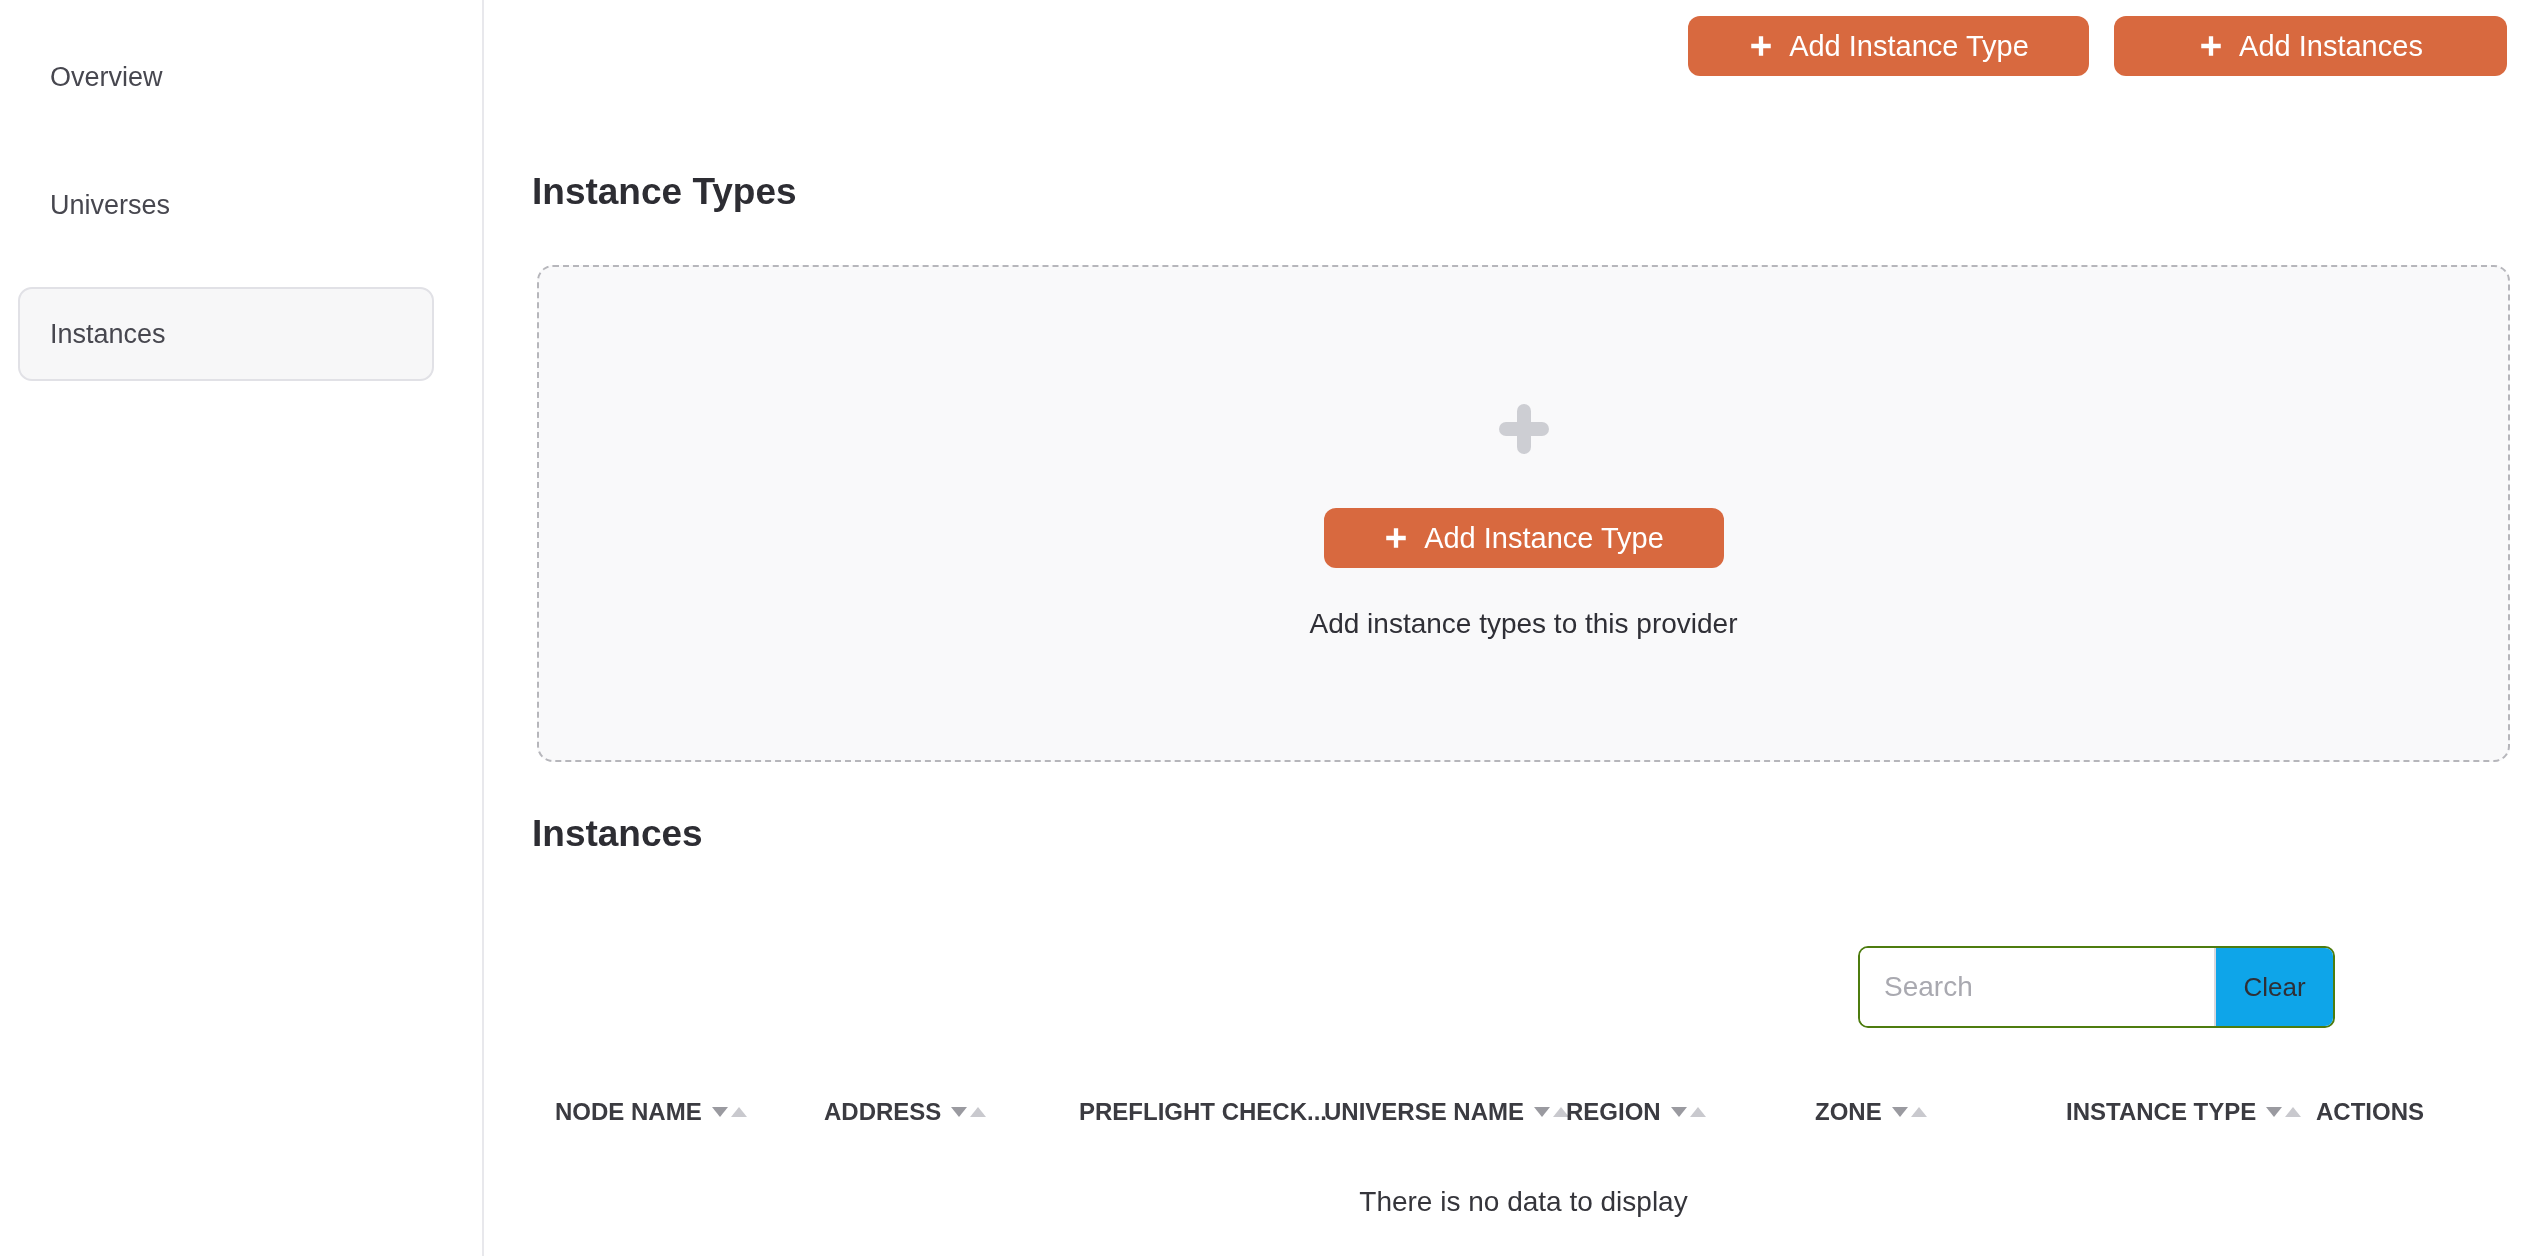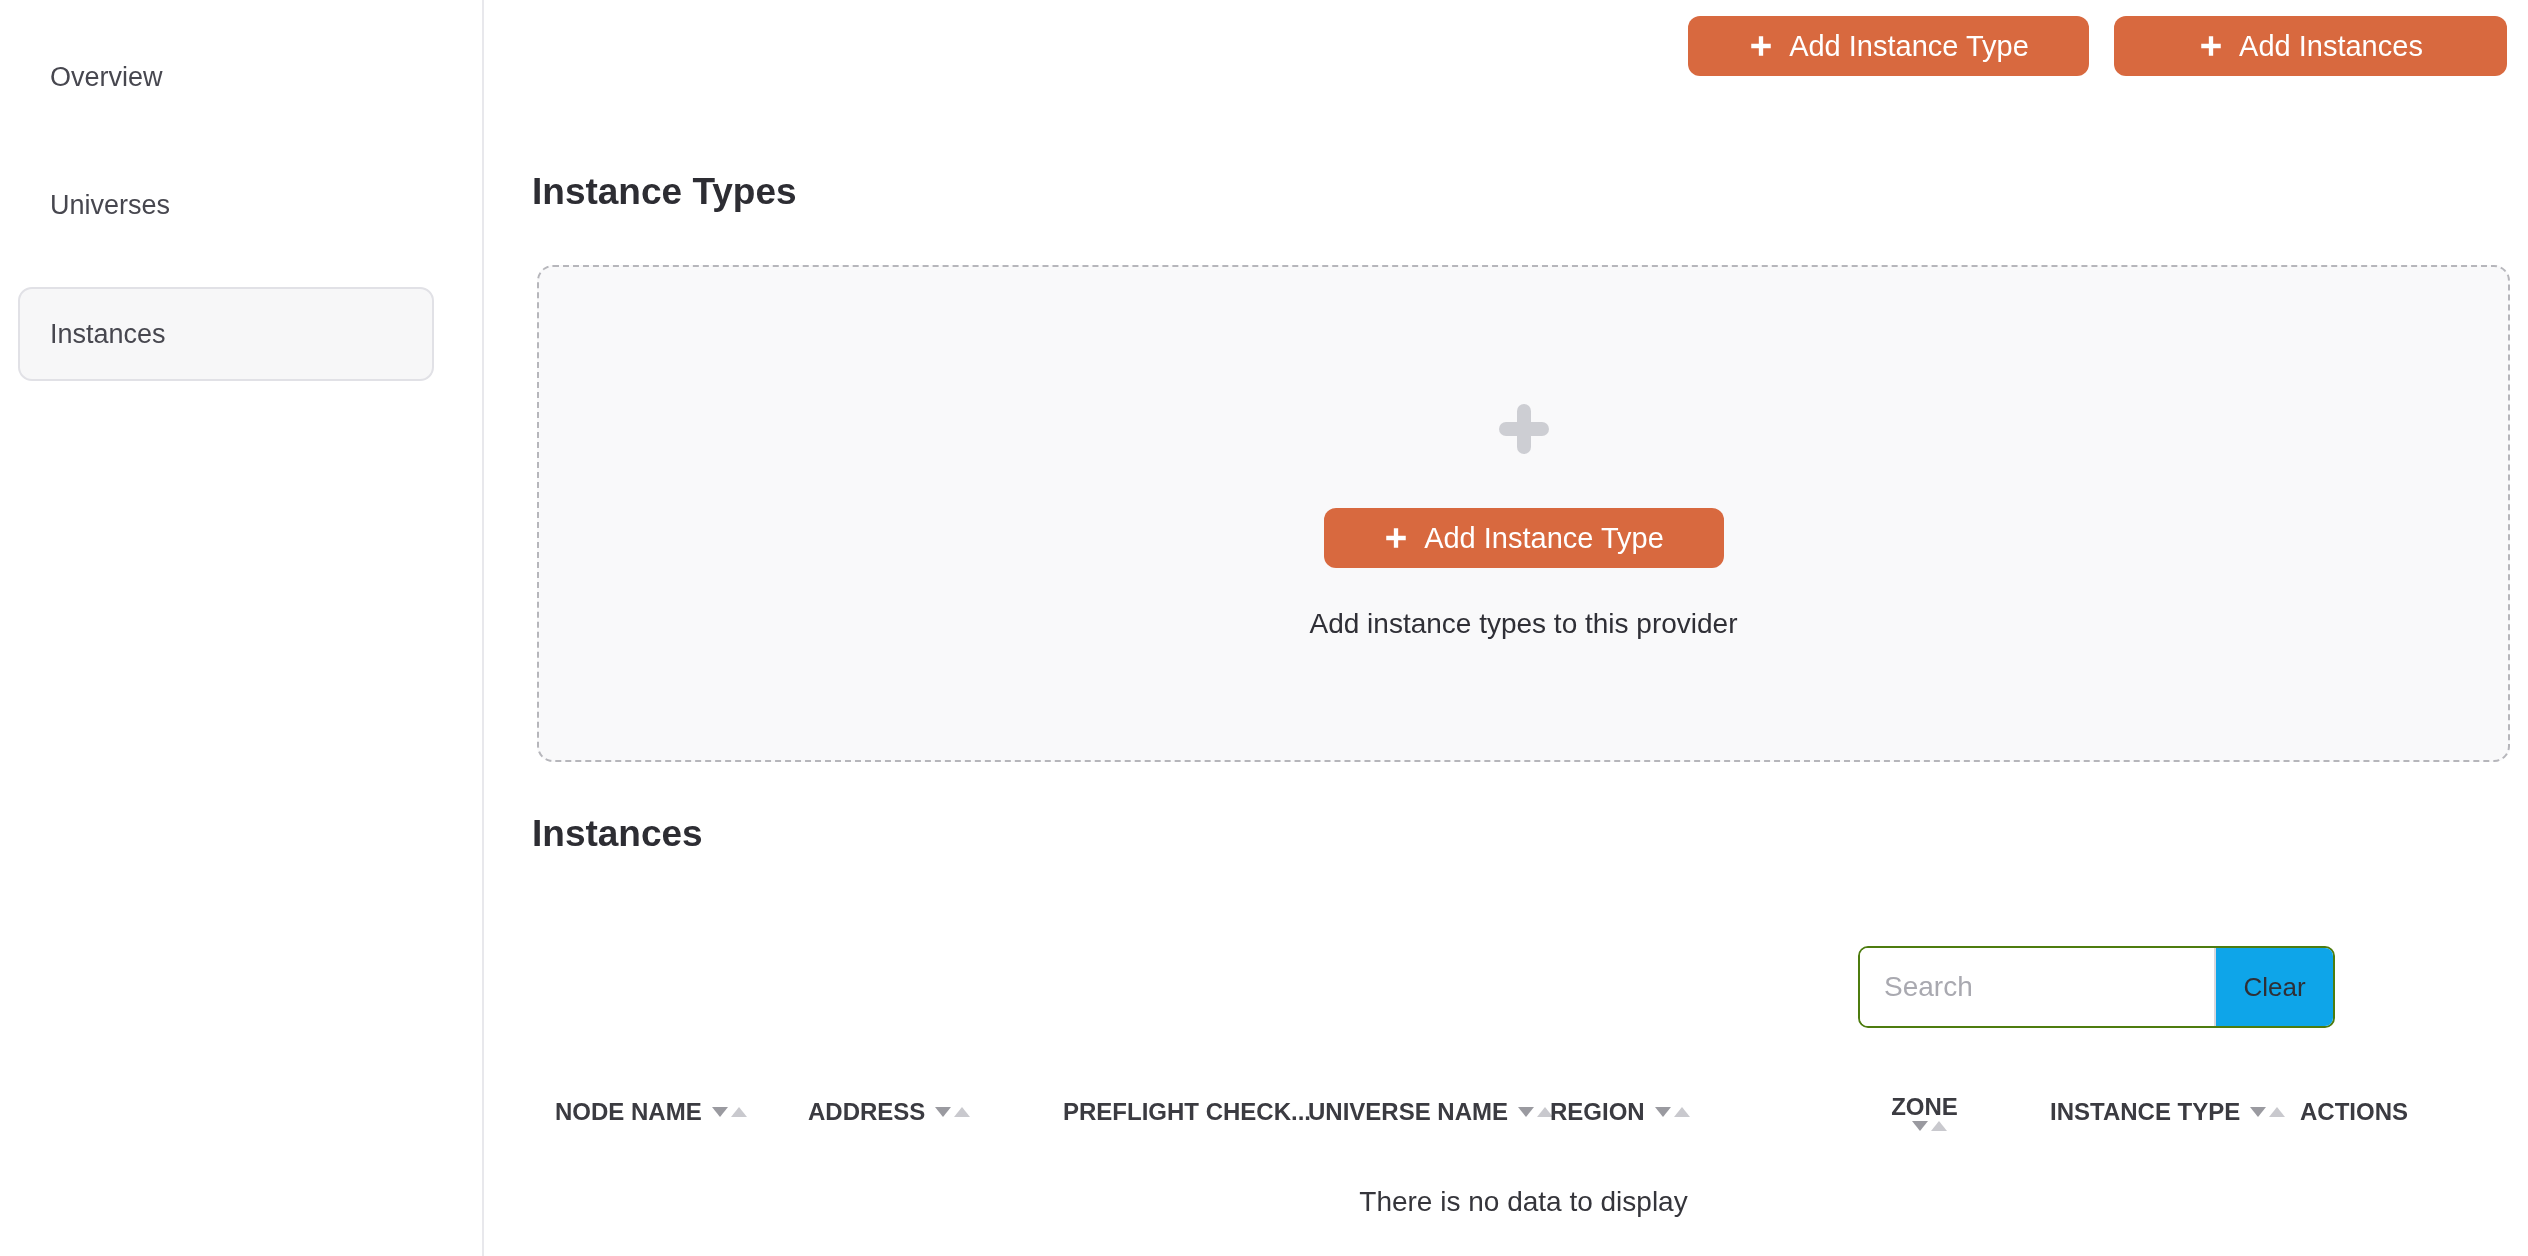--- a/index.html
+++ b/index.html
@@ -158,25 +158,25 @@
   }
   .th {
     display: flex;
     align-items: center;
     font-size: 24px;
     font-weight: 700;
     color: #3b3b41;
     white-space: nowrap;
   }
   .th-1 { width: 253px; }
-  .th-2 { width: 255px; }
+  .th-2 { width: 255px; margin-left: 16px; }
   .th-3 { width: 245px; }
   .th-4 { width: 242px; }
   .th-5 { width: 249px; }
-  .th-6 { width: 251px; flex-direction: column; }
+  .th-6 { width: 251px; }
   .th-7 { width: 250px; }
   .th-8 { width: 160px; }
   .sort-icons {
     display: inline-flex;
     align-items: center;
     gap: 3px;
     margin-left: 10px;
   }
   .tri-down {
     width: 0; height: 0;

